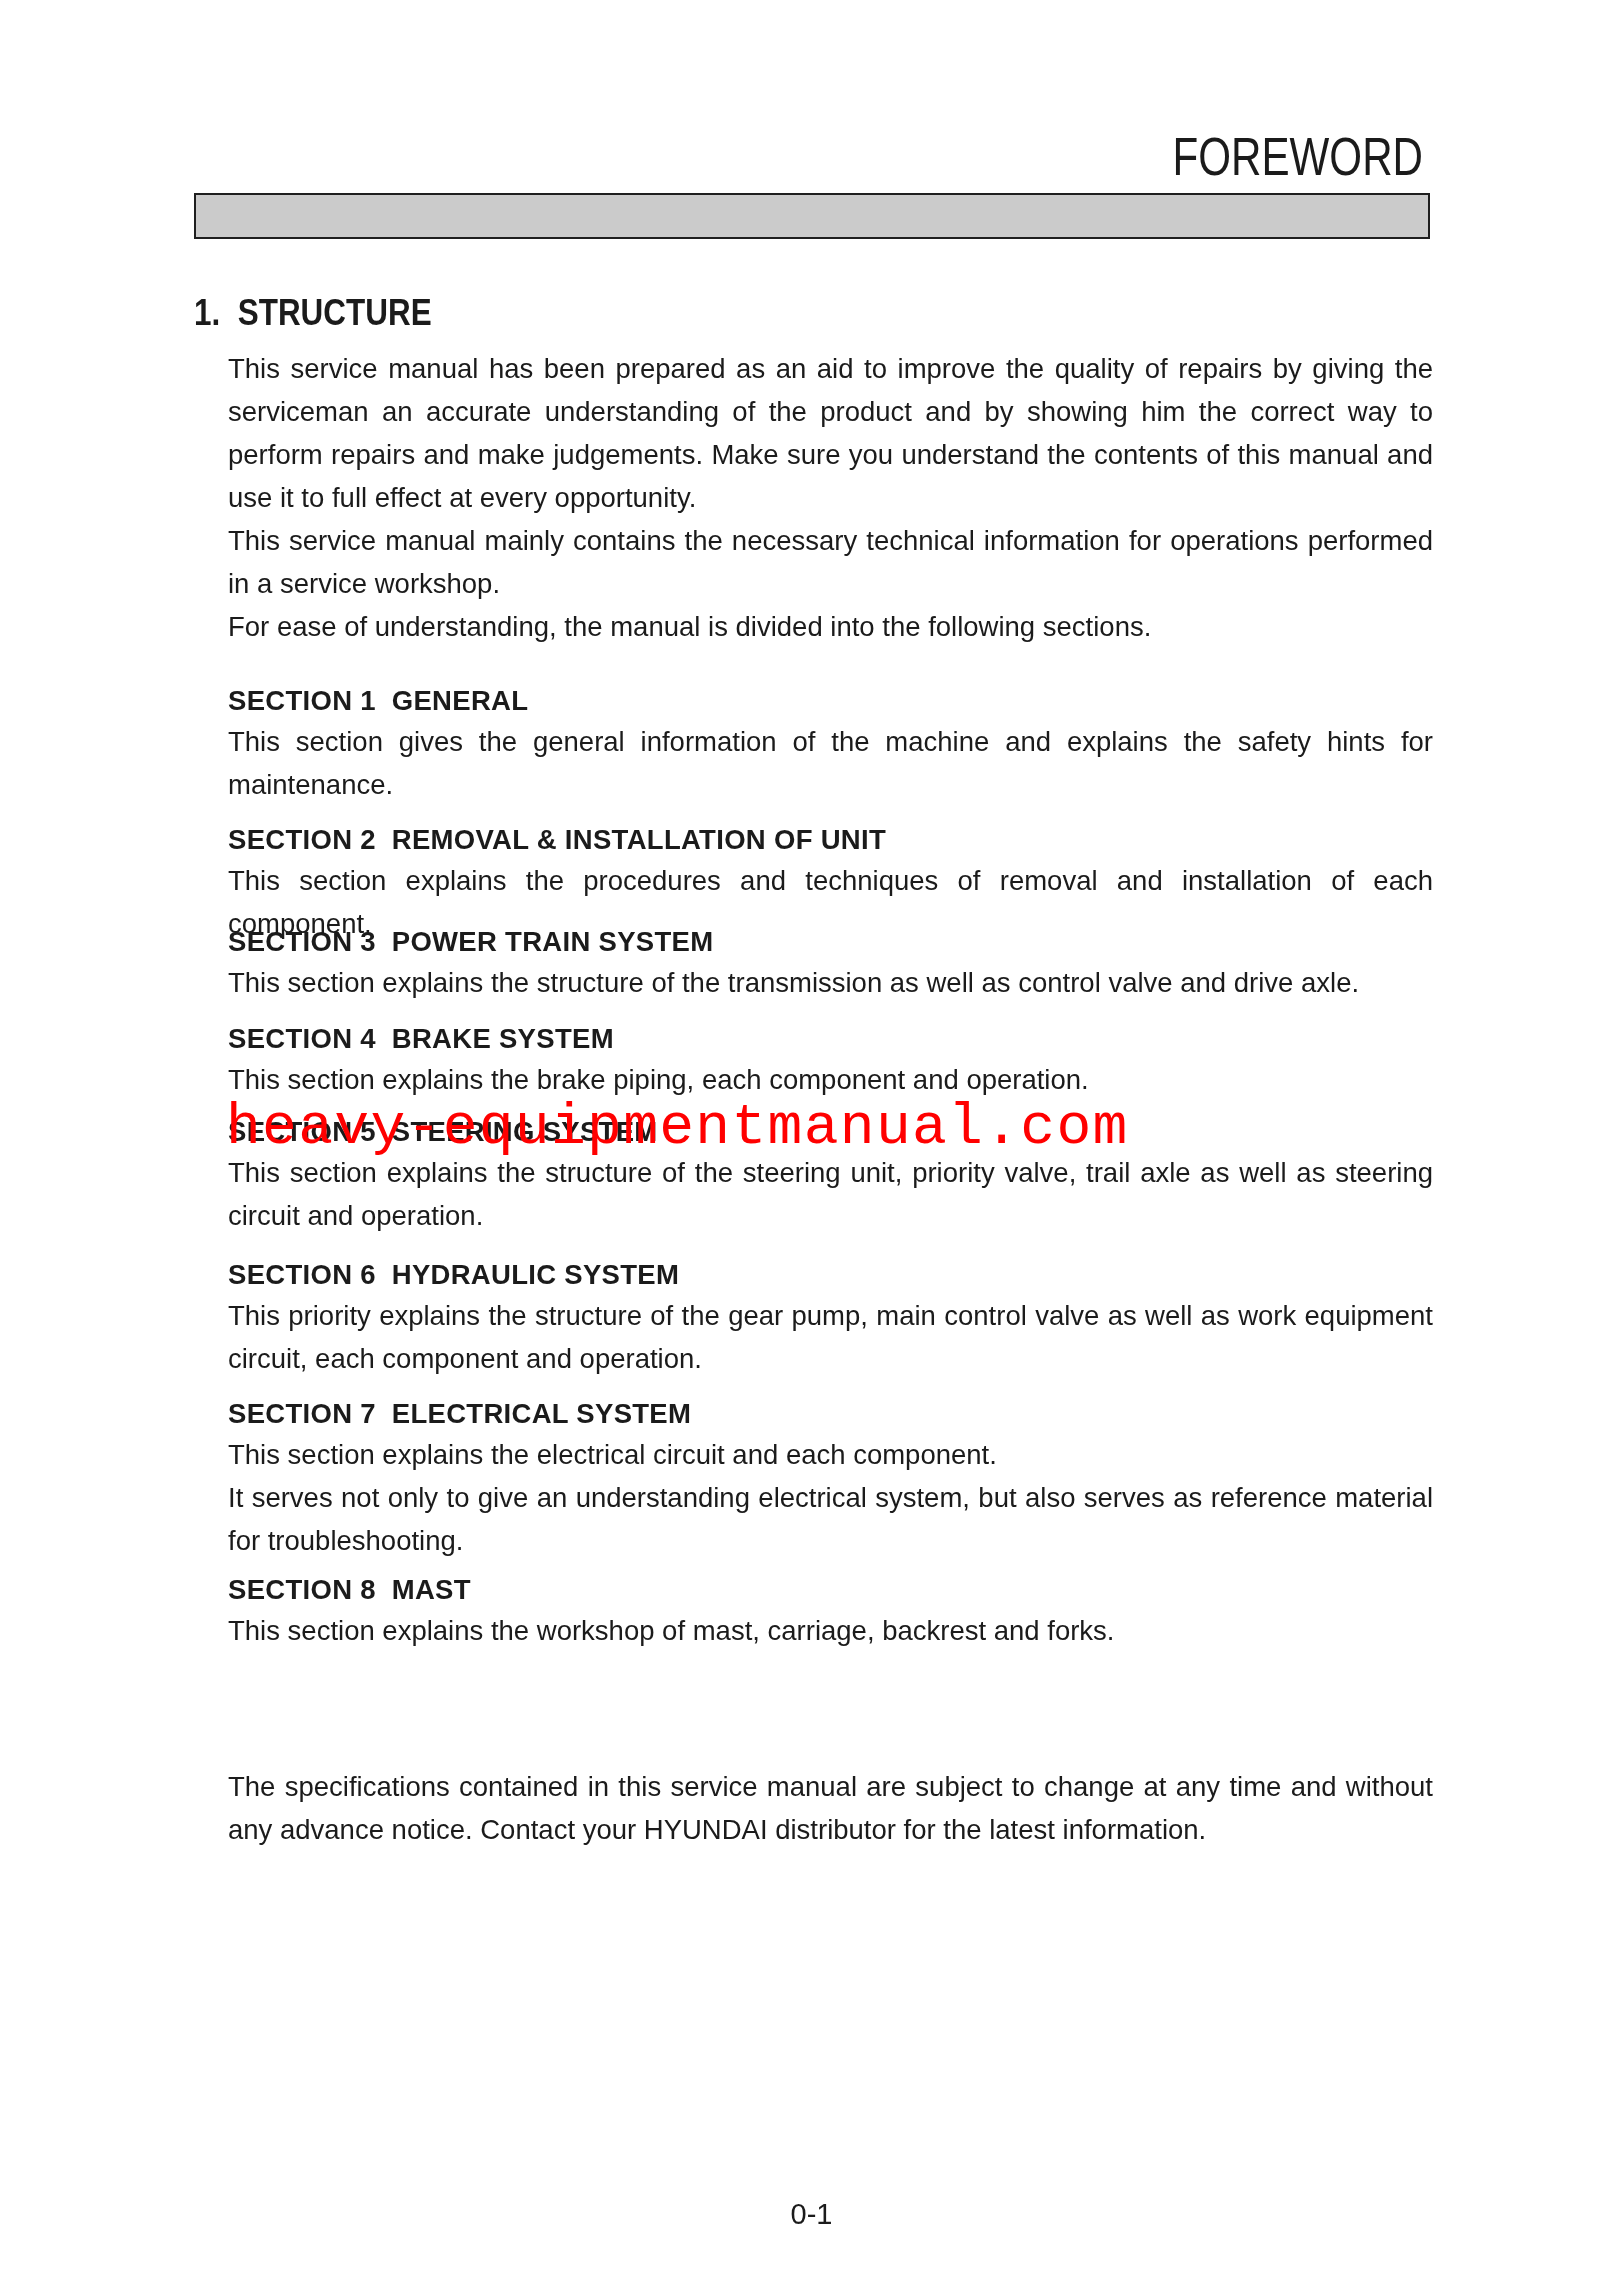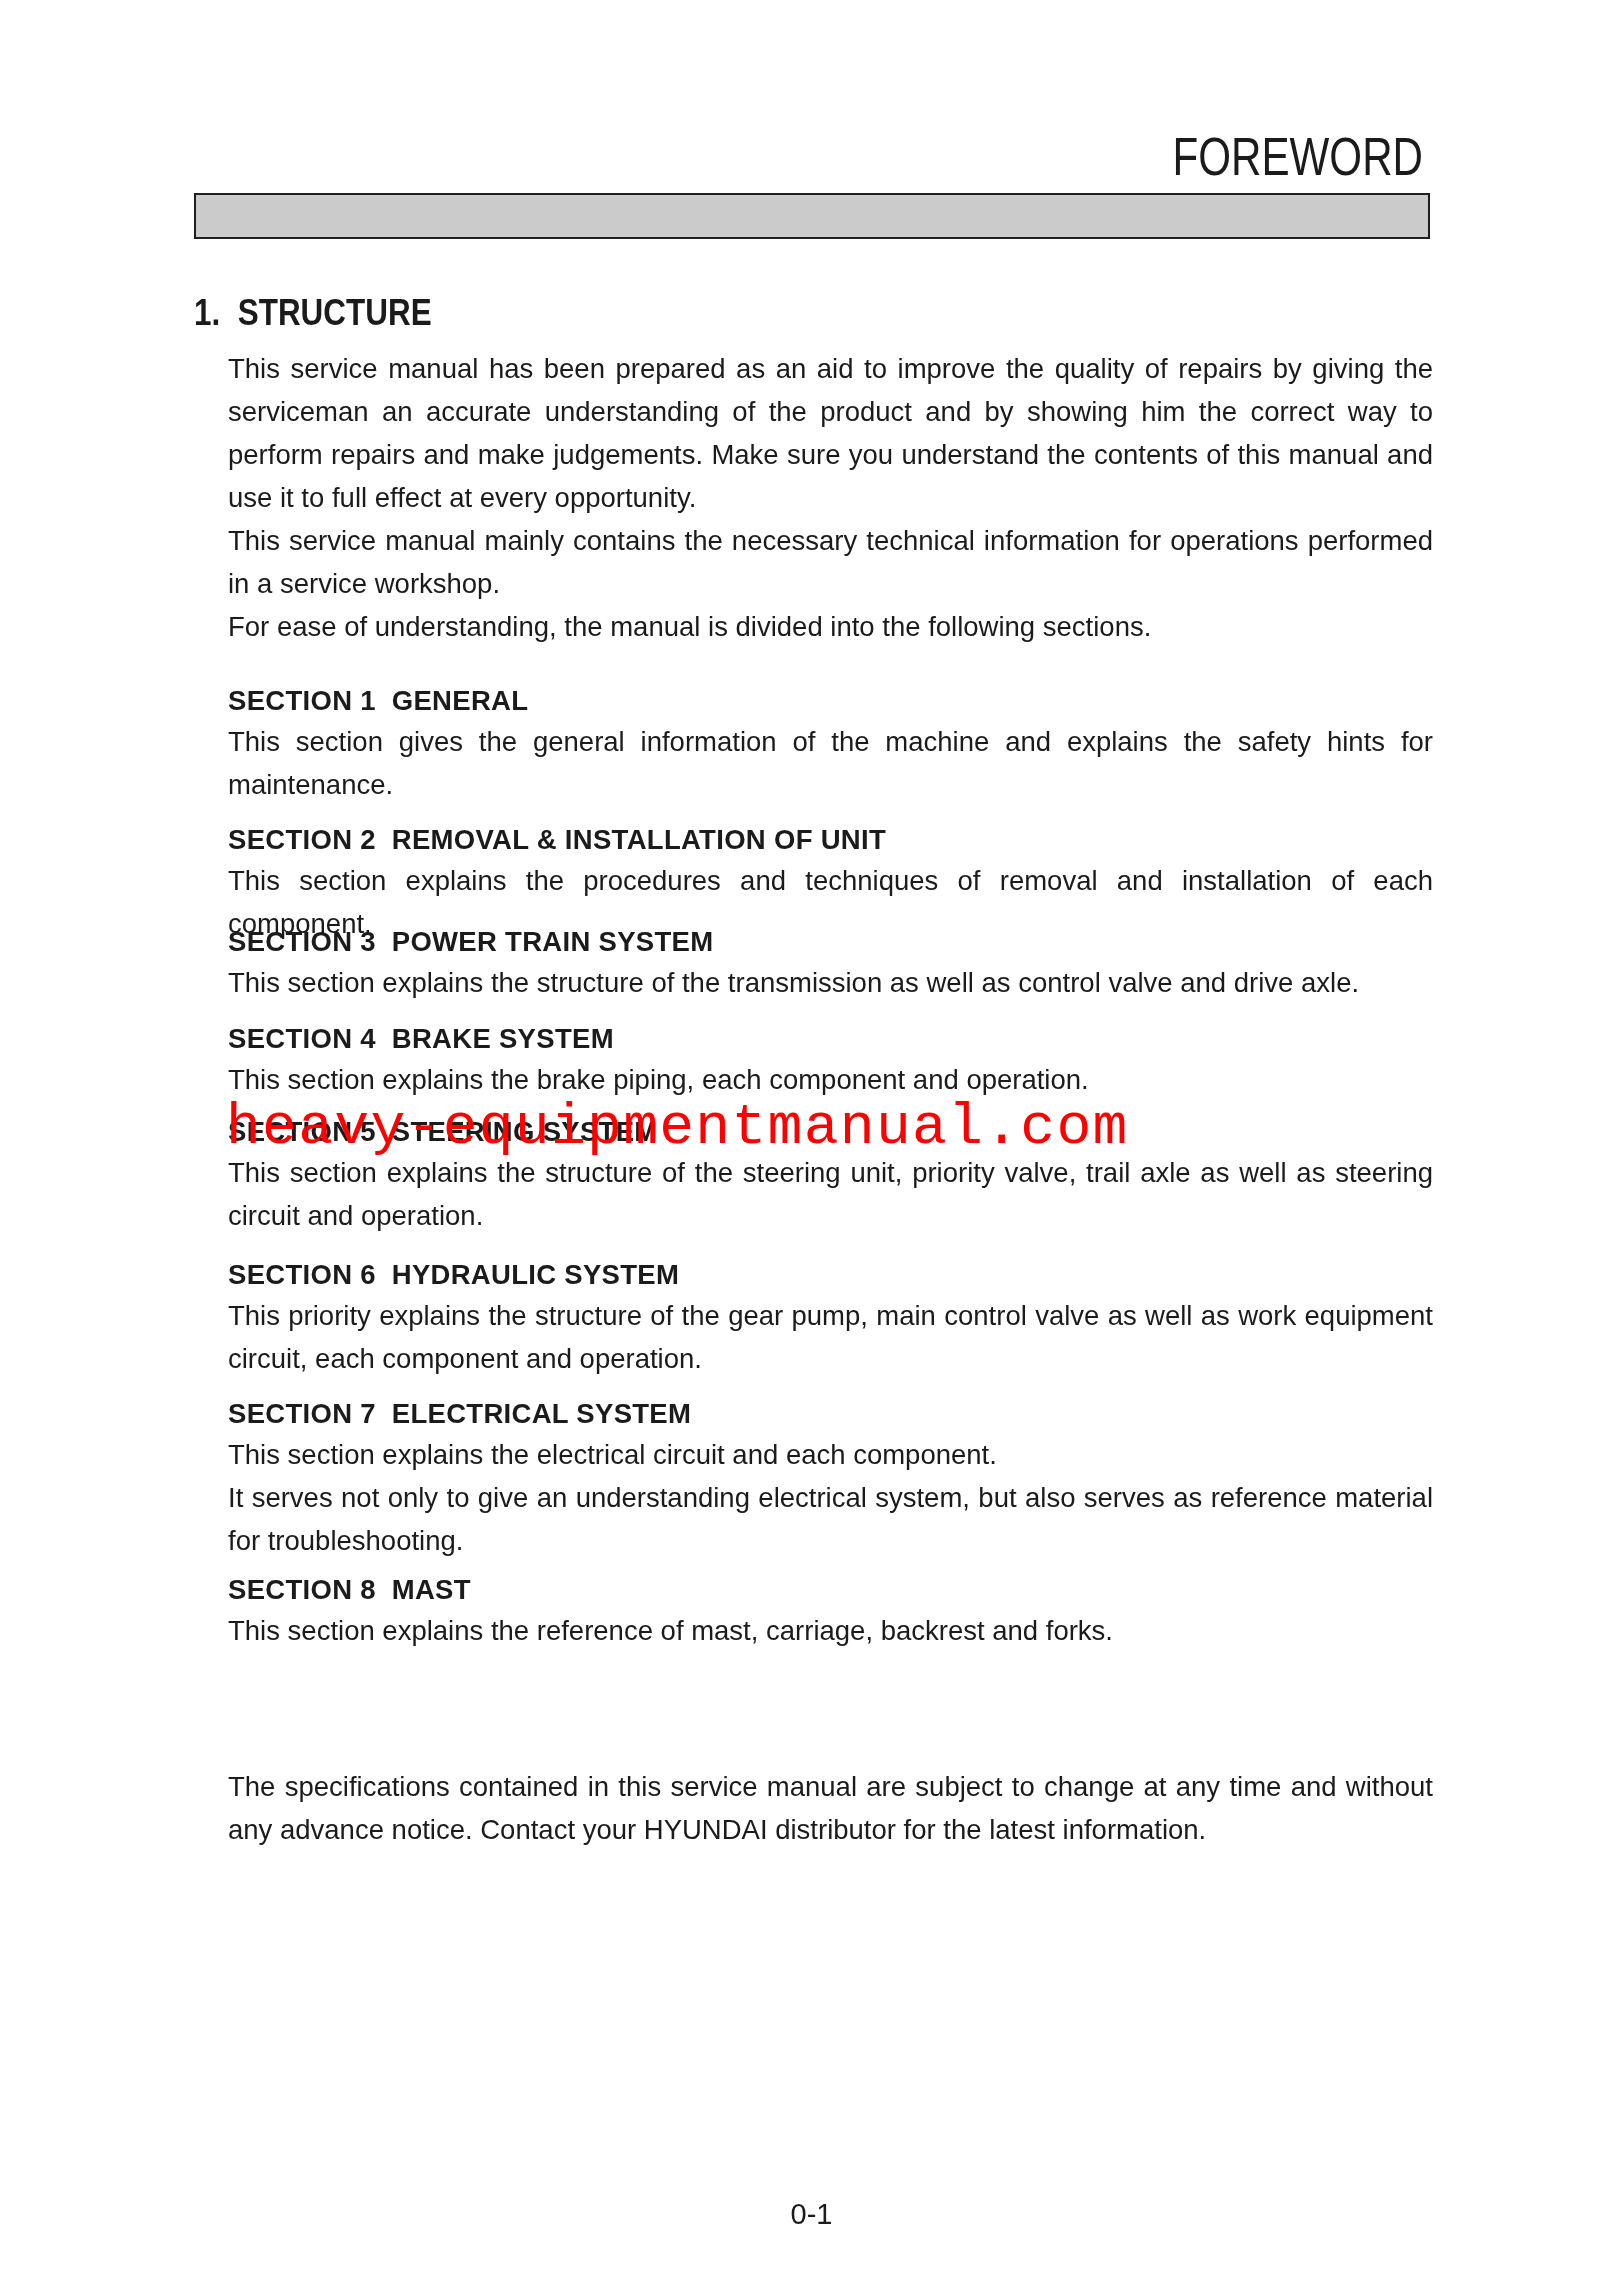--- a/index.html
+++ b/index.html
@@ -123,21 +123,21 @@
     <h2>SECTION 7  ELECTRICAL SYSTEM</h2>
     <div class="sec-body">
           <p>This section explains the electrical circuit and each component.</p>
           <p>It serves not only to give an understanding electrical system, but also serves as reference material for troubleshooting.</p>
         </div>
   </div>
 
   <div class="section s8">
     <h2>SECTION 8  MAST</h2>
     <div class="sec-body">
-          <p>This section explains the reference of mast, carriage, backrest and forks.</p>
+          <p>This section explains the workshop of mast, carriage, backrest and forks.</p>
         </div>
   </div>
 </div>
 
   <div class="textblock closing">
     <p>The specifications contained in this service manual are subject to change at any time and without any advance notice.  Contact your HYUNDAI distributor for the latest information.</p>
   </div>
 
   <div class="watermark">heavy-equipmentmanual.com</div>
 

